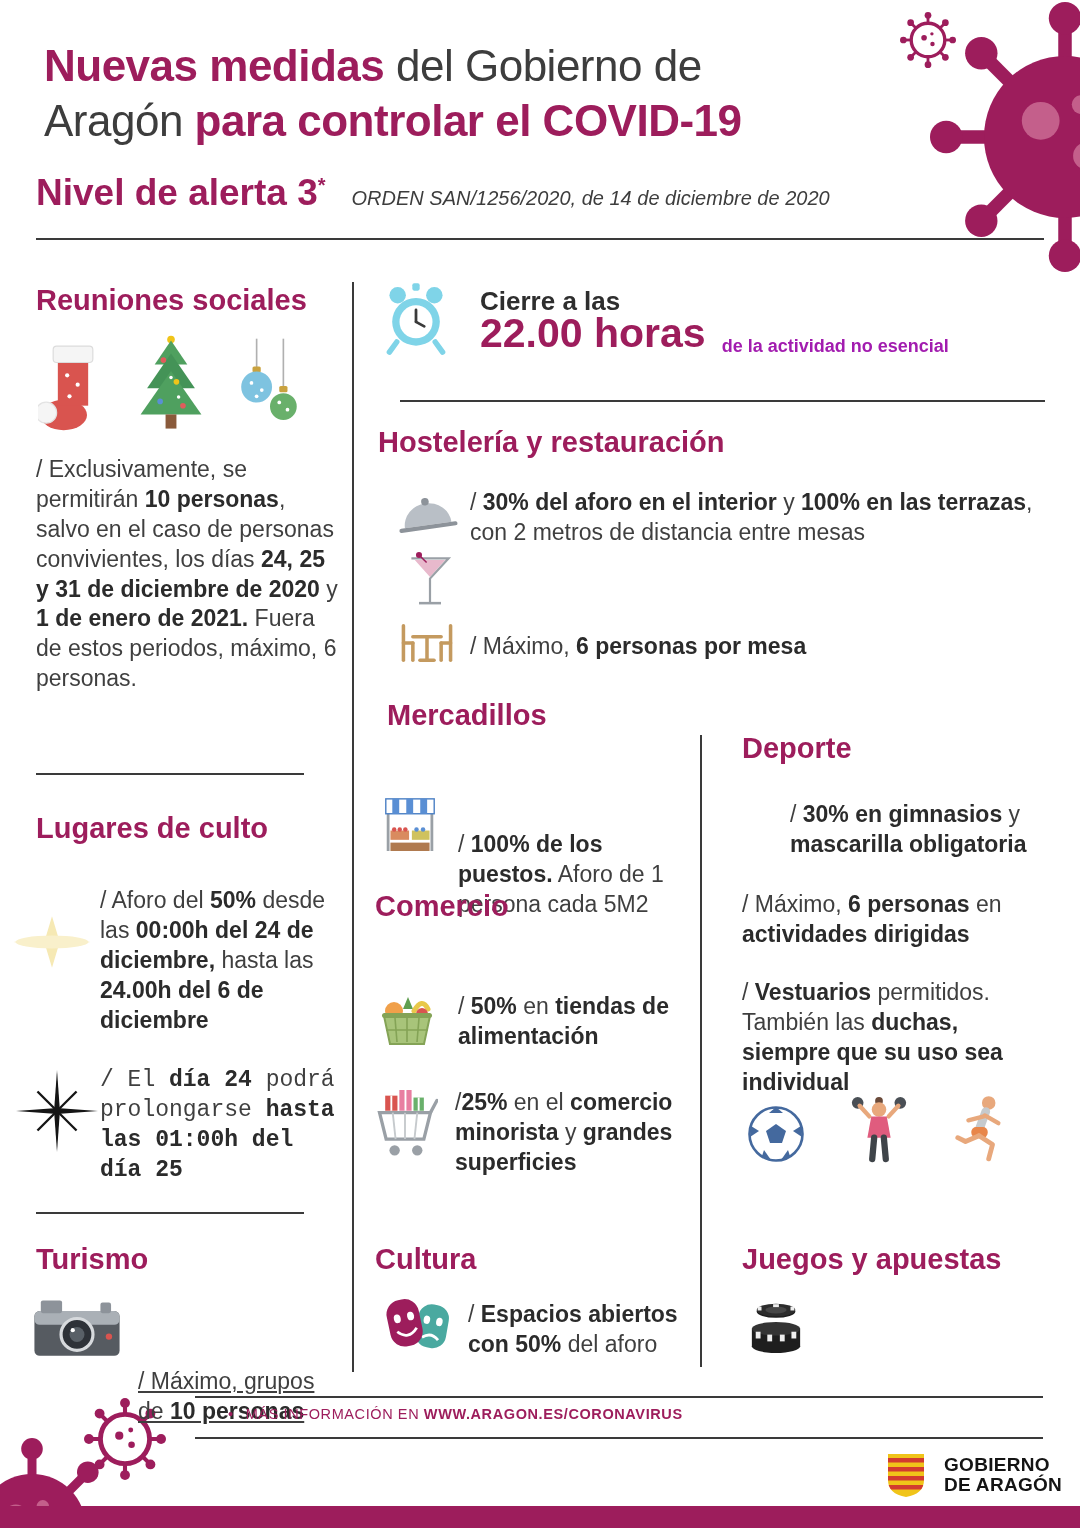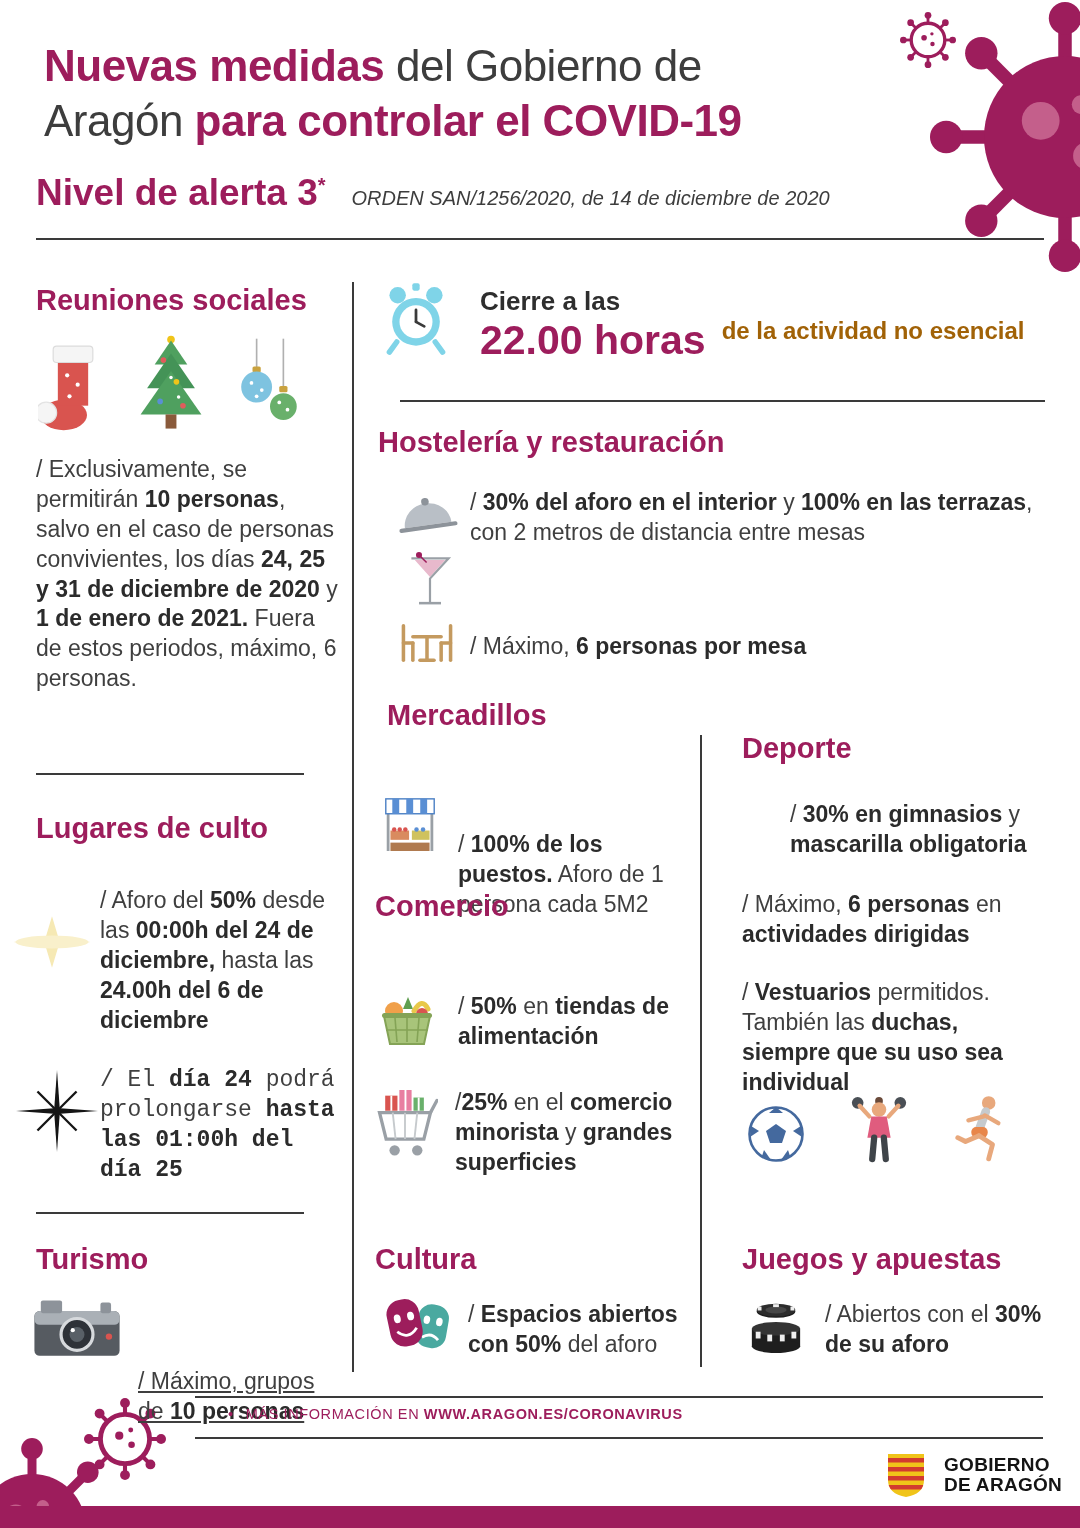--- a/index.html
+++ b/index.html
@@ -18,23 +18,23 @@
   
   .title{ font-size:44px; line-height:1.26; letter-spacing:-0.5px; }
   .t-acc{ color:var(--acc); font-weight:700; }
   .t-plain{ color:#3d3d3d; font-weight:400; }
   .alert-row{ display:flex; align-items:baseline; gap:26px; }
   .alert{ font-size:37px; color:var(--acc); font-weight:700; }
   .alert sup{ font-size:20px; }
   .order{ font-size:20px; font-style:italic; color:#3d3d3d; }
   
   .cierre-l1{ font-size:26px; font-weight:700; color:#2e2e2e; }
-  .cierre-row{ display:flex; align-items:flex-start; gap:16px;margin-top:7px; }
+  .cierre-row{ display:flex; align-items:flex-end; gap:16px; }
   .cierre-time{ font-size:41px; font-weight:700; color:var(--acc); }
-  .cierre-scope{ font-size:24px; font-weight:700; color:#a16207; }
+  .cierre-scope{ font-size:18px; font-weight:700; color:#a21caf; }
   
   .info{ font-size:14.5px; letter-spacing:0.6px; color:var(--acc); display:flex; gap:12px; align-items:baseline; }
   .info .lnk{ font-weight:700; }
   .logo{ display:flex; align-items:center; gap:16px; }
   .logo-text{ font-size:19px; font-weight:700; color:#141414; line-height:1.05; letter-spacing:0.3px; }
   .bottom-bar{ background:var(--acc); }
 </style>
 </head>
 <body>
 
@@ -363,21 +363,20 @@
     </g>
     <ellipse cx="29" cy="20" rx="20" ry="6.5" fill="#1e1e1e"></ellipse>
     <ellipse cx="29" cy="18.5" rx="20" ry="6.5" fill="#2c2c2c"></ellipse>
     <ellipse cx="29" cy="18.5" rx="11" ry="3.5" fill="#474747"></ellipse>
     <g fill="#eeeeee">
       <rect x="10" y="15" width="4" height="4"></rect>
         <rect x="26" y="12.5" width="6" height="3"></rect>
         <rect x="44" y="15" width="4" height="4"></rect>
     </g>
   </svg>
-  <p class="abs body-text" style="left:825px;top:1300px;width:218px;"><span>/ Abiertos con el </span><b>30% de su aforo</b></p>
 
   <div class="abs rule thin" style="left:195px;top:1396px;width:848px;"></div>
   <div class="abs info" style="left:228px;top:1406px;">
     <span>•</span>
     <span><span>MÁS INFORMACIÓN EN</span> <span class="lnk">WWW.ARAGON.ES/CORONAVIRUS</span></span>
   </div>
   <div class="abs rule thin" style="left:195px;top:1437px;width:848px;"></div>
 
   <div class="abs logo" style="left:884px;top:1452px;">
     <svg width="44" height="46" viewBox="0 0 44 46">

